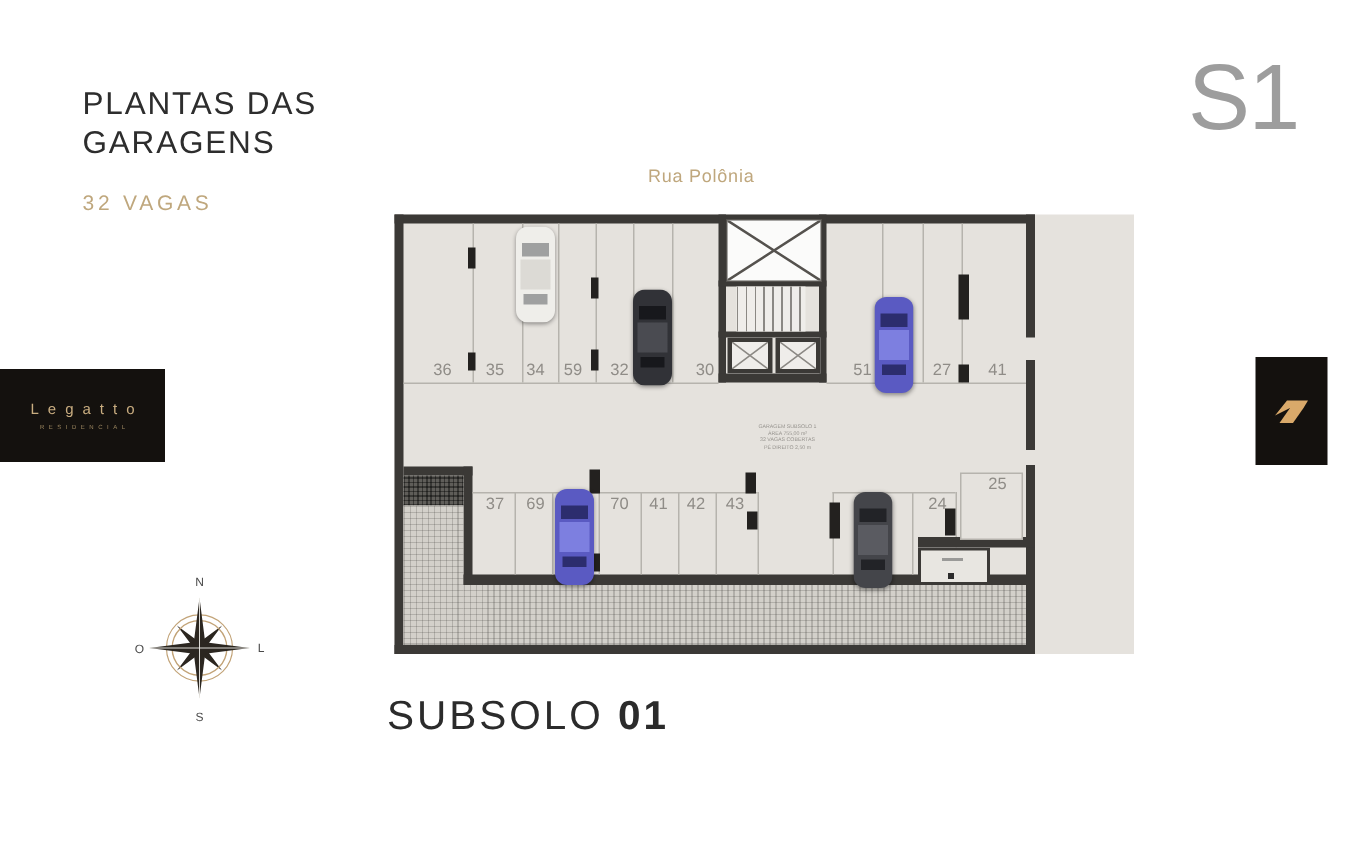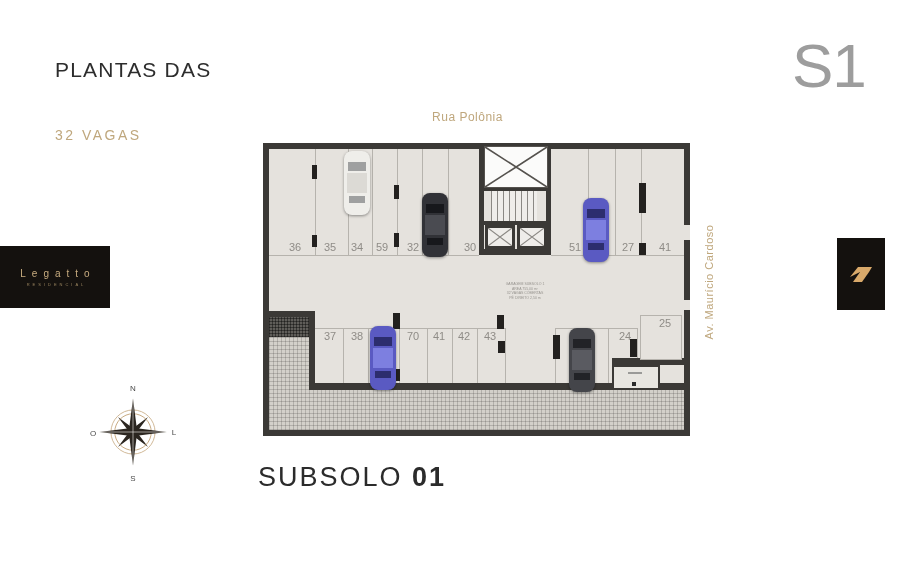--- a/index.html
+++ b/index.html
@@ -21,21 +21,21 @@
   .logo-sub{color:#9d8760;font-size:4px;letter-spacing:3px;margin-top:3px;padding-left:3px;}
   .logo-right{position:absolute;left:837px;top:238px;width:48px;height:72px;background:#14110e;
               display:flex;align-items:center;justify-content:center;}
 
   
   .compass{position:absolute;left:85px;top:380px;width:96px;height:104px;}
   .compass .pt{position:absolute;color:#4a4a4a;font-size:8px;transform:translate(-50%,-50%);}
   .compass svg{position:absolute;left:10px;top:14px;}
 
   
-  .plan{position:absolute;left:263px;top:143px;width:427px;height:293px;background:#e5e2dd;}
+  .plan{position:absolute;left:263px;top:143px;width:493px;height:293px;background:#e5e2dd;}
   .wall{position:absolute;background:#3b3936;}
   .vline{position:absolute;width:1px;background:#b6b3ad;}
   .hline{position:absolute;height:1px;background:#b6b3ad;}
   .col{position:absolute;background:#23211f;}
   .num{position:absolute;transform:translate(-50%,-50%);font-size:11px;color:#8f8c87;z-index:2;}
   .hatch{position:absolute;background-color:#d3d0ca;
      background-image:repeating-linear-gradient(0deg,rgba(60,58,55,.22) 0 1px,transparent 1px 4px),
                       repeating-linear-gradient(90deg,rgba(60,58,55,.22) 0 1px,transparent 1px 4px);}
   .hatch-dark{position:absolute;background-color:#5f5d59;
      background-image:repeating-linear-gradient(0deg,rgba(0,0,0,.4) 0 1px,transparent 1px 3px),
@@ -71,20 +71,21 @@
   .caption{position:absolute;left:258px;top:462px;color:#2b2b2b;font-size:27px;letter-spacing:2px;}
   .caption b{font-weight:700;}
 </style>
 </head>
 <body>
 
 <div class="stage">
 
   <div class="title-block">
     <div>PLANTAS DAS</div>
+    <div>GARAGENS</div>
   </div>
   <div class="subtitle">32 VAGAS</div>
   <div class="level">S1</div>
 
   <div class="logo-left">
     <span class="logo-word">Legatto</span>
     <span class="logo-sub">RESIDENCIAL</span>
   </div>
   <div class="logo-right">
     <svg width="26" height="22" viewBox="0 0 26 22">
@@ -210,21 +211,21 @@
     <span class="num" style="left:94px;top:104px">34</span>
     <span class="num" style="left:119px;top:104px">59</span>
     <span class="num" style="left:150px;top:104px">32</span>
     <span class="num" style="left:172px;top:104px">31</span>
     <span class="num" style="left:207px;top:104px">30</span>
     <span class="num" style="left:312px;top:104px">51</span>
     <span class="num" style="left:338px;top:104px">28</span>
     <span class="num" style="left:365px;top:104px">27</span>
     <span class="num" style="left:402px;top:104px">41</span>
     <span class="num" style="left:67px;top:193px">37</span>
-    <span class="num" style="left:94px;top:193px">38</span>
+    <span class="num" style="left:94px;top:193px">69</span>
     <span class="num" style="left:120px;top:193px">39</span>
     <span class="num" style="left:150px;top:193px">70</span>
     <span class="num" style="left:176px;top:193px">41</span>
     <span class="num" style="left:201px;top:193px">42</span>
     <span class="num" style="left:227px;top:193px">43</span>
     <span class="num" style="left:322px;top:193px">23</span>
     <span class="num" style="left:362px;top:193px">24</span>
     <span class="num" style="left:402px;top:180px">25</span>
 
     <div class="car car-white" style="left:81px;top:8px"></div>

